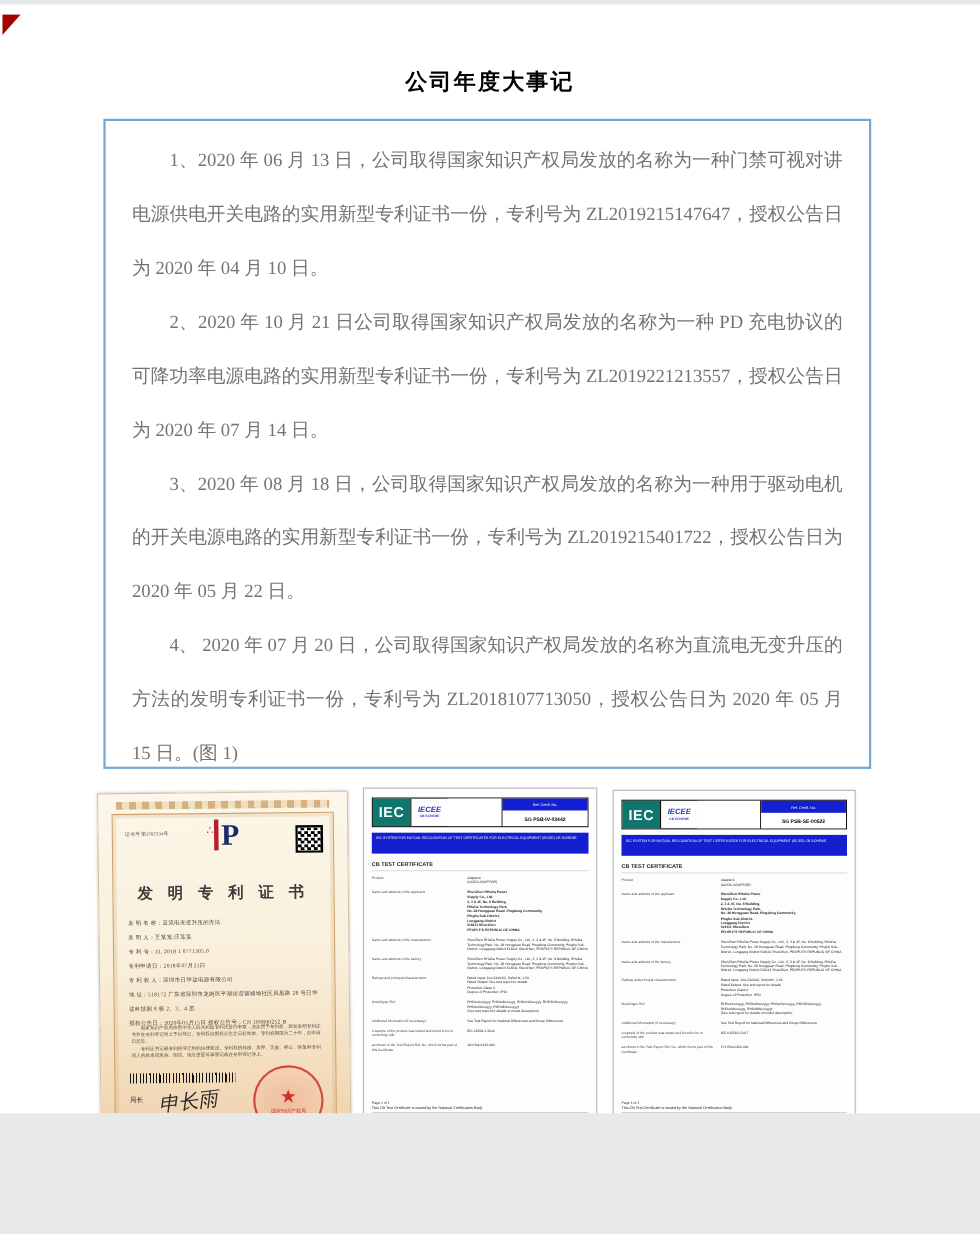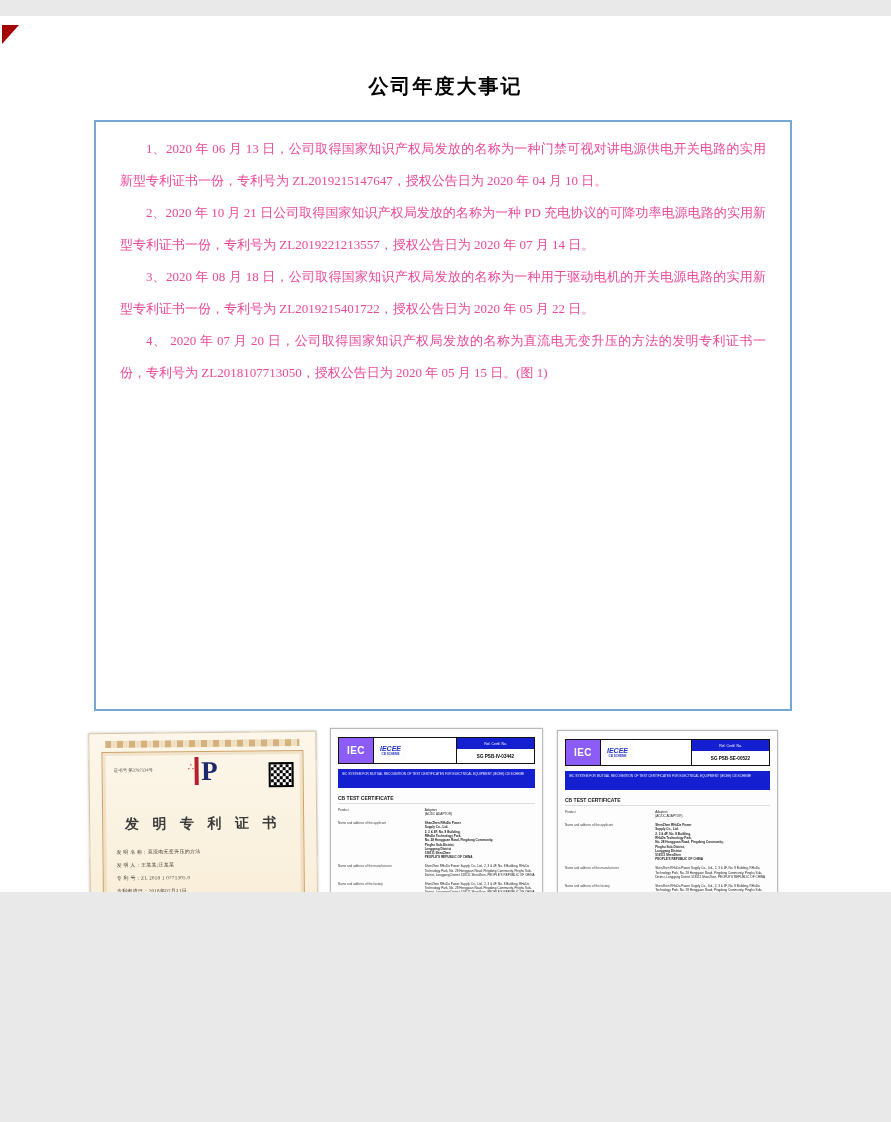--- a/index.html
+++ b/index.html
@@ -1,35 +1,35 @@
 <!DOCTYPE html>
 <html><head>
 <meta charset="utf-8">
 <style>
   * { margin:0; padding:0; box-sizing:border-box; }
   html,body { background:#e9e9e9; }
   .page {
-    position:relative; width:891px; height:876px; margin:16px auto;
+    position:relative; width:891px; height:1008px; margin:4px auto;
     background:#ffffff; overflow:hidden;
     font-family:"Liberation Serif","DejaVu Serif",serif; color:#1a1a1a;
   }
   
   .corner-mark { position:absolute; width:17px; height:19px; background:#a40000;
     clip-path:polygon(0 0,100% 0,0 100%); }
   .corner-mark.top { left:2px; top:9px; }
   .corner-mark.bot { left:2px; top:1029px; }
 
   .doc-title { position:absolute; top:57px; left:0; right:0; text-align:center;
     font-family:"Liberation Sans","DejaVu Sans",sans-serif;
     font-size:20px; font-weight:bold; letter-spacing:2px; color:#000; }
 
   .content-box { position:absolute; left:94px; top:104px; width:698px; height:591px;
     border:2px solid #74a7d2; padding:11px 24px 0 24px; }
-  .para { font-size:13px; line-height:32px; text-align:justify; text-indent:2em;
-    color:#ec4899; }
+  .para { font-size:17px; line-height:49px; text-align:justify; text-indent:2em;
+    color:#737373; }
 
   
   .caption { position:absolute; top:1060px; text-align:right; font-size:17px; color:#222; }
   .cap1 { left:90px;  width:228px; }
   .cap2 { left:330px; width:213px; }
   .cap3 { left:572px; width:221px; }
   .page-num { position:absolute; top:1090px; left:0; right:0; text-align:center;
     font-size:15px; color:#111; }
 
   
@@ -71,21 +71,21 @@
     font-size:4.5px; color:#6a6254; }
 
   
   .cbcert { position:absolute; background:#fdfdfd; border:1px solid #b9b9b9;
     box-shadow:0 0 2px rgba(0,0,0,.2); display:flex; flex-direction:column;
     padding:8px 7px 6px 7px;
     font-family:"Liberation Sans","DejaVu Sans",sans-serif; }
   .cb2 { left:330px; top:712px; width:213px; height:336px; }
   .cb3 { left:557px; top:714px; width:221px; height:334px; }
   .cb-head { display:flex; border:1.5px solid #111; height:27px; }
-  .cb-iec { width:34px; background:#8b5cf6; color:#fff; font-weight:bold; font-size:10px;
+  .cb-iec { width:34px; background:#0f766e; color:#fff; font-weight:bold; font-size:13px;
     display:flex; align-items:center; justify-content:center; letter-spacing:.5px; }
   .cb-iecee { width:34px; border-left:1px solid #111; display:flex; flex-direction:column;
     align-items:center; justify-content:center; color:#2334c4; }
   .cb-iecee .l1 { font-size:7px; font-weight:bold; font-style:italic; }
   .cb-iecee .l2 { font-size:3px; font-weight:bold; }
   .cb-headspace { flex:1; background:#fff; }
   .cb-ref { width:78px; border-left:1.5px solid #111; display:flex; flex-direction:column; }
   .cb-ref .reflabel { flex:1; background:#1420d0; color:#fff; font-size:3.4px;
     display:flex; align-items:center; justify-content:center; }
   .cb-ref .refno { flex:1.2; background:#fff; color:#000; font-size:4.6px; font-weight:bold;

